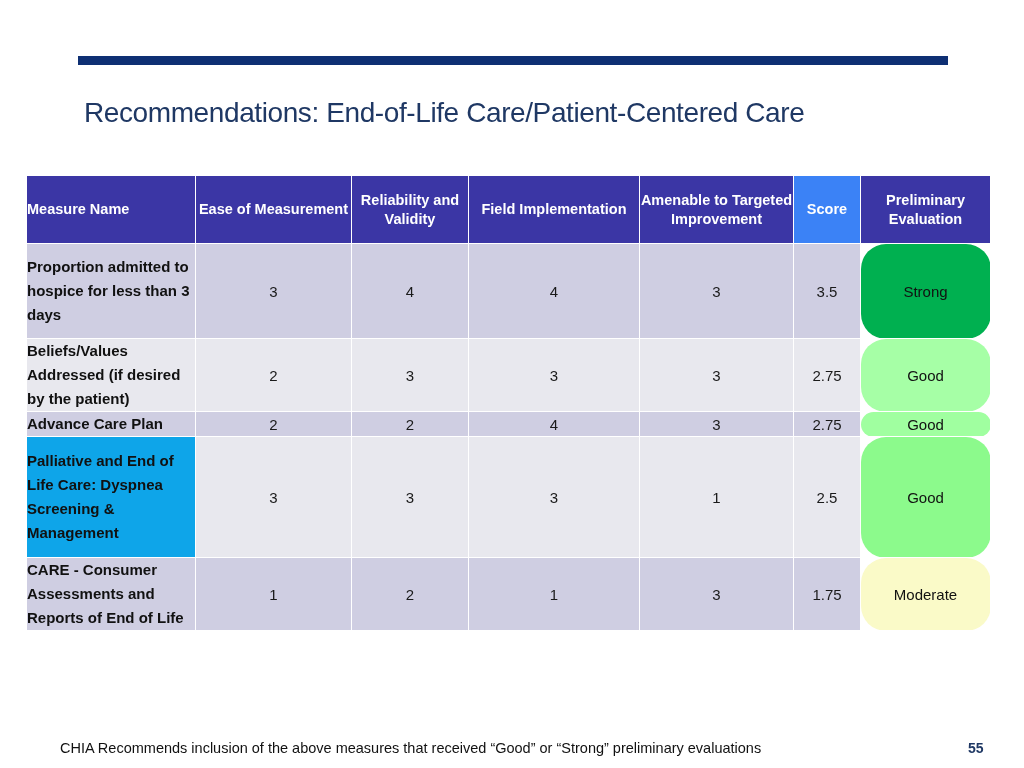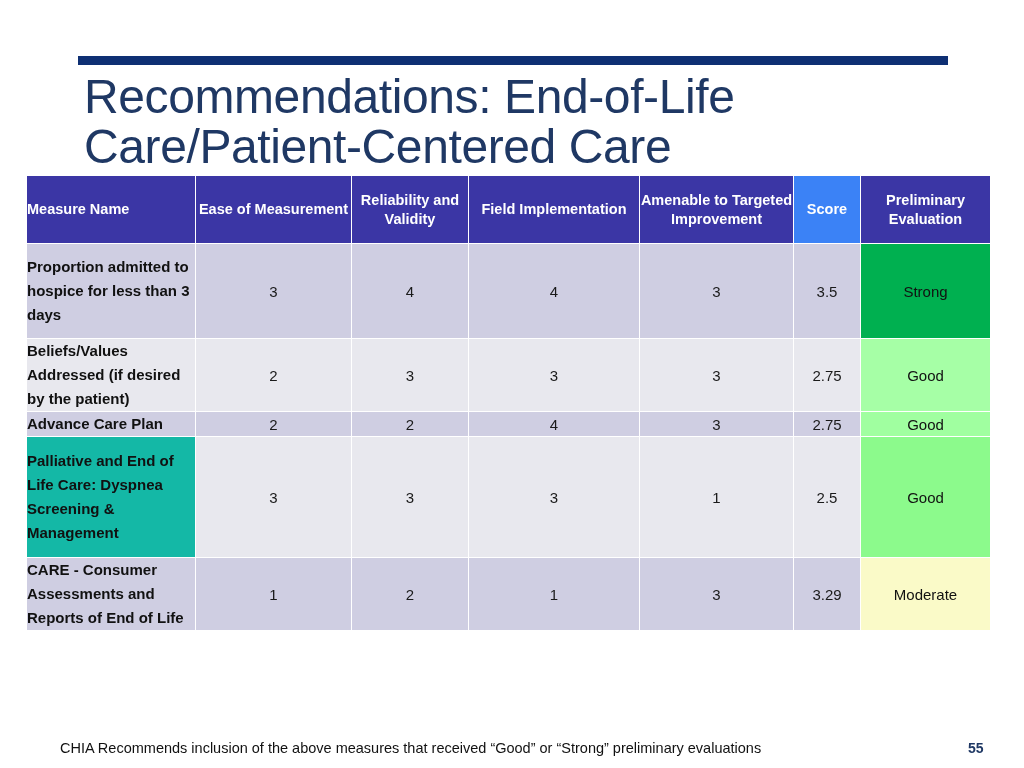--- a/index.html
+++ b/index.html
@@ -20,23 +20,23 @@
     position: absolute;
     left: 78px;
     top: 56px;
     width: 870px;
     height: 9px;
     background: #0E2F73;
   }
   #slide-title {
     position: absolute;
     left: 84px;
-    top: 72px;
+    top: 88px;
     width: 900px;
-    font-size: 48px;
+    font-size: 28px;
     line-height: 50px;
     font-weight: 400;
     color: #1F3864;
     letter-spacing: -0.4px;
     white-space: pre-wrap;
   }
 
   
   #measures-table {
     position: absolute;
@@ -84,20 +84,21 @@
     font-size: 15px;
     font-weight: 400;
     color: #1a1a1a;
     text-align: center;
   }
   td.eval-cell {
     font-size: 15px;
     font-weight: 400;
     color: #111111;
     text-align: center;
+    border-radius: 25px;
   }
 
   
   #footer-note {
     position: absolute;
     left: 60px;
     top: 740px;
     font-size: 14.5px;
     color: #111111;
     white-space: nowrap;
@@ -161,34 +162,34 @@
     <tr class="band-dark" style="height:22px">
       <td class="name-cell" style="background: rgb(207, 206, 226);">Advance Care Plan</td>
       <td class="num-cell" style="background: rgb(207, 206, 226);">2</td>
       <td class="num-cell" style="background: rgb(207, 206, 226);">2</td>
       <td class="num-cell" style="background: rgb(207, 206, 226);">4</td>
       <td class="num-cell" style="background: rgb(207, 206, 226);">3</td>
       <td class="num-cell" style="background: rgb(207, 206, 226);">2.75</td>
       <td class="eval-cell" style="background-color: rgb(160, 255, 160);">Good</td>
     </tr>
     <tr class="band-light" style="height:121px">
-      <td class="name-cell" style="background: #14b8a6;">Palliative and End of Life Care: Dyspnea Screening &amp; Management</td>
+      <td class="name-cell" style="background: #0ea5e9;">Palliative and End of Life Care: Dyspnea Screening &amp; Management</td>
       <td class="num-cell" style="background: rgb(232, 232, 238);">3</td>
       <td class="num-cell" style="background: rgb(232, 232, 238);">3</td>
       <td class="num-cell" style="background: rgb(232, 232, 238);">3</td>
       <td class="num-cell" style="background: rgb(232, 232, 238);">1</td>
       <td class="num-cell" style="background: rgb(232, 232, 238);">2.5</td>
       <td class="eval-cell" style="background-color: rgb(140, 250, 140);">Good</td>
     </tr>
     <tr class="band-dark" style="height:70px">
       <td class="name-cell" style="background: rgb(207, 206, 226);">CARE - Consumer Assessments and Reports of End of Life</td>
       <td class="num-cell" style="background: rgb(207, 206, 226);">1</td>
       <td class="num-cell" style="background: rgb(207, 206, 226);">2</td>
       <td class="num-cell" style="background: rgb(207, 206, 226);">1</td>
       <td class="num-cell" style="background: rgb(207, 206, 226);">3</td>
-      <td class="num-cell" style="background: rgb(207, 206, 226);">3.29</td>
+      <td class="num-cell" style="background: rgb(207, 206, 226);">1.75</td>
       <td class="eval-cell" style="background-color: rgb(250, 250, 200);">Moderate</td>
     </tr>
   </tbody>
 </table>
 
 <div id="footer-note">CHIA Recommends inclusion of the above measures that received “Good” or “Strong” preliminary evaluations</div>
 <div id="page-number">55</div>
 
 </body></html>

